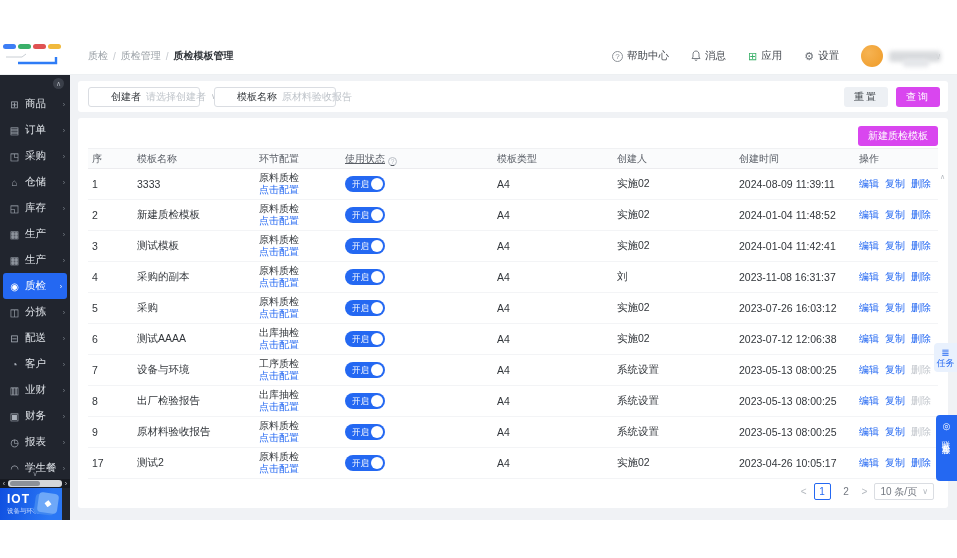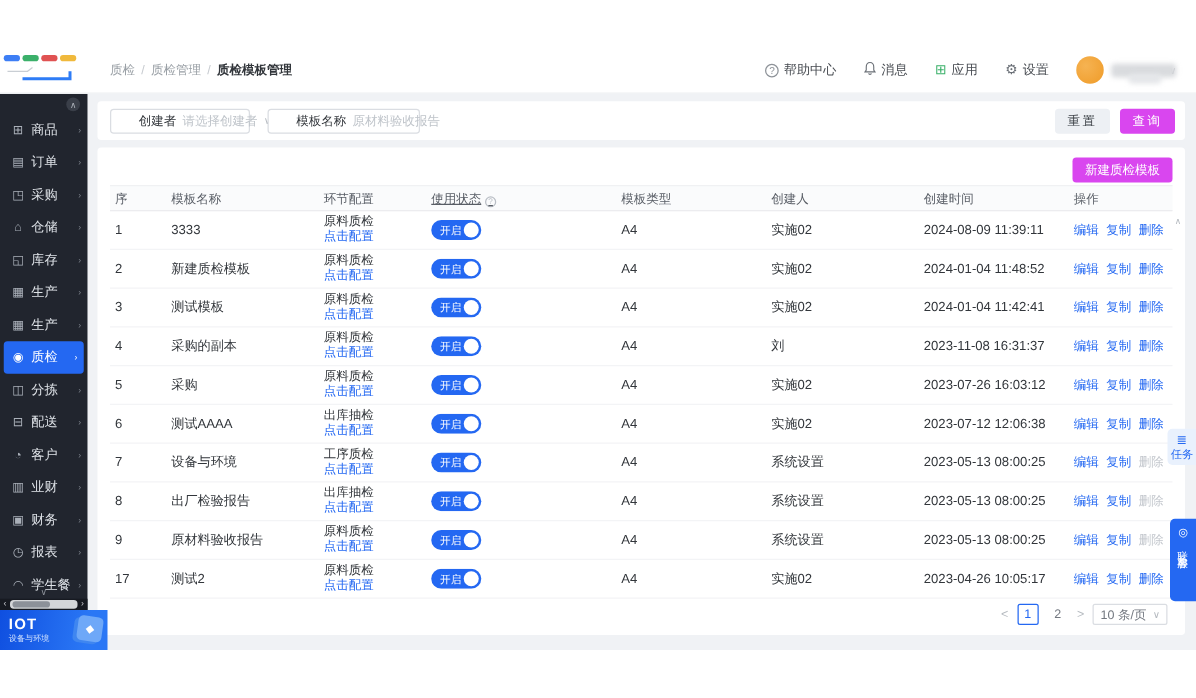--- a/index.html
+++ b/index.html
@@ -32,21 +32,21 @@
   .side-item { height:26px; display:flex; align-items:center; gap:5px; padding:0 5px 0 9px; font-size:10.5px; cursor:pointer; }
   .side-item .s-ico { font-size:10px; width:11px; text-align:center; color:#aab0b9; }
   .side-item .s-chev { margin-left:auto; font-size:7px; color:#7c828c; }
   .side-item.active { background:#2468f2; border-radius:3px; margin:0 3px; padding-left:6px; color:#fff; }
   .side-item.active .s-ico, .side-item.active .s-chev { color:#fff; }
   .side-down-arrow { position:absolute; bottom:42px; left:50%; transform:translateX(-50%); color:#8d929b; font-size:7px; }
   .h-scroll { position:absolute; bottom:32px; left:0; width:70px; height:9px; display:flex; align-items:center; background:#171a21; }
   .h-arrow { color:#c9ccd1; font-size:7px; width:8px; text-align:center; }
   .h-track { flex:1; height:7px; background:#d4d6d9; border-radius:3px; position:relative; }
   .h-thumb { position:absolute; left:2px; top:1px; width:30px; height:5px; background:#8c9199; border-radius:3px; }
-  .iot { position:absolute; bottom:0; left:0; width:86px; height:32px; background:linear-gradient(100deg,#0f4fe0 0%,#2a77f5 80%); color:#fff; overflow:hidden; }
+  .iot { position:absolute; bottom:0; left:0; width:62px; height:32px; background:linear-gradient(100deg,#0f4fe0 0%,#2a77f5 80%); color:#fff; overflow:hidden; }
   .iot-title { position:absolute; left:7px; top:4px; font-size:12px; font-weight:bold; letter-spacing:1px; }
   .iot-sub { position:absolute; left:7px; top:19px; font-size:6.5px; color:#cfe0fd; }
   .iot-cube { position:absolute; right:4px; top:5px; width:20px; height:20px; background:#6ea8f8; border-radius:4px; transform:rotate(8deg); box-shadow:-3px 2px 0 #3f86f0; display:flex; align-items:center; justify-content:center; color:#fff; font-size:9px; }
 
   
   .main { position:absolute; left:70px; top:75px; width:887px; height:445px; background:#f0f2f5; z-index:1; }
 
   .filter-card { position:absolute; left:8px; top:6px; right:9px; height:31px; background:#fff; border-radius:3px; display:flex; align-items:center; padding:0 8px; }
   .fbox { height:20px; border:1px solid #dadde2; border-radius:3px; display:flex; align-items:center; padding:0 6px; gap:5px; font-size:10px; background:#fff; }
   .fbox .flabel { color:#32363b; white-space:nowrap;margin-left:16px; }

